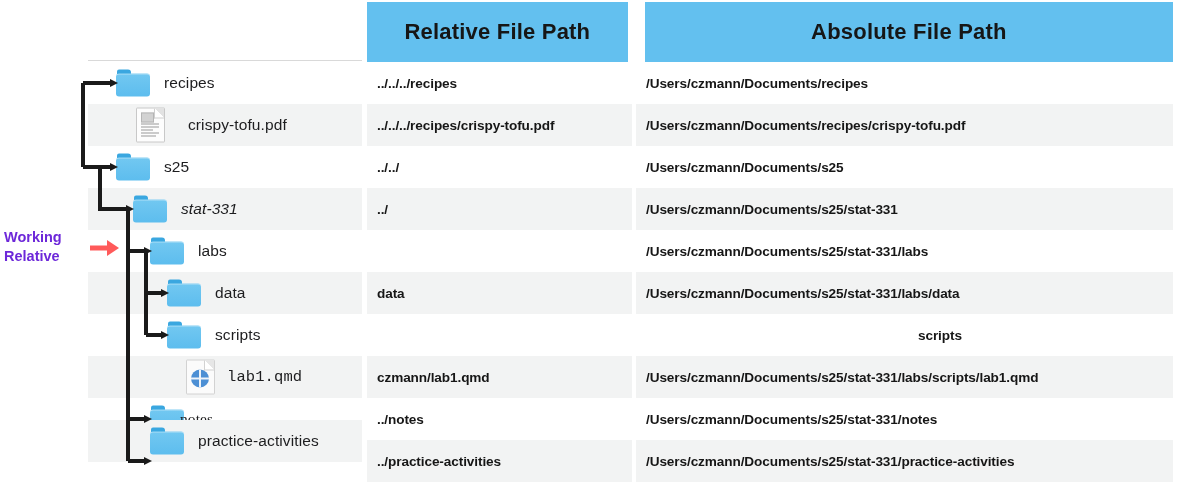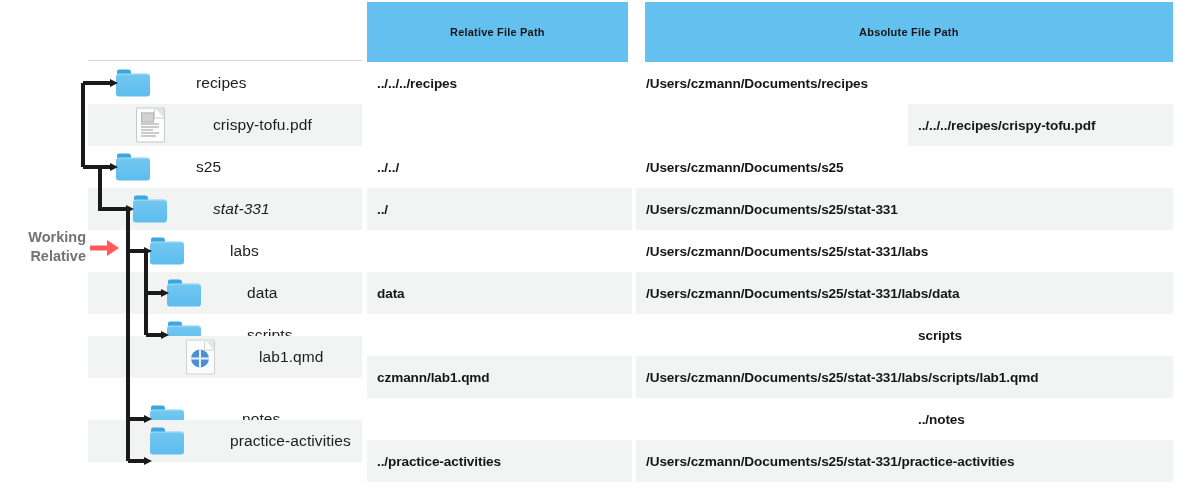--- a/index.html
+++ b/index.html
@@ -48,21 +48,20 @@
 
   .tree-label {
     position: absolute;
     top: 50%;
     transform: translateY(-50%);
     font-size: 15.5px;
     font-weight: 400;
     color: #1d1d1f;
     white-space: nowrap;
     letter-spacing: .1px;
-    margin-left: 32px;
   }
 
   
   .folder-icon {
     position: absolute;
     top: 50%;
     transform: translateY(-50%);
     width: 34px;
     height: 27px;
   }
@@ -164,25 +163,25 @@
     height: 488px;
     pointer-events: none;
   }
 
   
   #wd-label {
     position: absolute;
     left: 4px;
     top: 228px;
     width: 82px;
-    text-align: right;
+    text-align: left;
     font-size: 14.5px;
     font-weight: 700;
     line-height: 19px;
-    color: #737373;
+    color: #6d28d9;
   }
   #wd-arrow {
     position: absolute;
     left: 90px;
     top: 239px;
     width: 30px;
     height: 18px;
   }
 
   
@@ -194,21 +193,21 @@
   }
   .thead {
     display: flex;
     height: 60px;
   }
   .th {
     background: #63c0ef;
     display: flex;
     align-items: center;
     justify-content: center;
-    font-size: 11px;
+    font-size: 22px;
     font-weight: 700;
     color: #161616;
     letter-spacing: .2px;
   }
   .th.rel { width: 265px; }
   .th.abs { width: 537px; margin-left: 17px; }
 
   .trow { display: flex; height: 42px; justify-content: flex-end; }
   .trow.striped .td { background: #f2f3f3; }
   .td {
@@ -243,21 +242,21 @@
     <div class="tree-row striped" style="top:104px;">
       <span class="doc-icon" style="left:48px;">
         <span class="fold"></span>
         <span class="blk" style="left:4px;  top:4px;  width:11px; height:8px;"></span>
         <span class="ln" style="left:4px;  top:15px; width:18px;"></span>
         <span class="ln" style="left:4px;  top:18px; width:18px;"></span>
         <span class="ln" style="left:4px;  top:21px; width:12px;"></span>
         <span class="ln" style="left:4px;  top:24px; width:18px;"></span>
         <span class="ln" style="left:4px;  top:27px; width:15px;"></span>
       </span>
-      <span class="tree-label" style="left:93px;">crispy-tofu.pdf</span>
+      <span class="tree-label" style="left:100px;">crispy-tofu.pdf</span>
     </div>
 
     <div class="tree-row" style="top:146px;">
       <span class="folder-icon" style="left:28px;">
           <span class="tab"></span>
           <span class="body"></span>
         </span>
       <span class="tree-label" style="left:76px;">s25</span>
     </div>
 
@@ -286,34 +285,34 @@
     </div>
 
     <div class="tree-row" style="top:314px;">
       <span class="folder-icon" style="left:79px;">
           <span class="tab"></span>
           <span class="body"></span>
         </span>
       <span class="tree-label" style="left:127px;">scripts</span>
     </div>
 
-    <div class="tree-row striped" style="top:336px;">
+    <div class="tree-row striped" style="top:356px;font-family:Liberation Mono, monospace;">
       <span class="qmd-icon" style="left:98px;">
         <span class="fold"></span>
           <span class="globe"></span>
       </span>
       <span class="tree-label" style="left:139px;">lab1.qmd</span>
     </div>
 
     <div class="tree-row" style="top:398px;">
       <span class="folder-icon" style="left:62px;">
           <span class="tab"></span>
           <span class="body"></span>
         </span>
-      <span class="tree-label" style="left:122px;">notes</span>
+      <span class="tree-label" style="left:92px;font-family:Liberation Serif, serif;">notes</span>
     </div>
 
     <div class="tree-row striped" style="top:420px;">
       <span class="folder-icon" style="left:62px;">
           <span class="tab"></span>
           <span class="body"></span>
         </span>
       <span class="tree-label" style="left:110px;">practice-activities</span>
     </div>
 
@@ -360,20 +359,21 @@
       <div class="th rel">Relative File Path</div>
       <div class="th abs">Absolute File Path</div>
     </div>
 
     <div class="trow">
       <div class="td rel">../../../recipes</div>
       <div class="td abs">/Users/czmann/Documents/recipes</div>
     </div>
     <div class="trow striped">
       <div class="td rel">../../../recipes/crispy-tofu.pdf</div>
+      <div class="td abs">/Users/czmann/Documents/recipes/crispy-tofu.pdf</div>
     </div>
     <div class="trow">
       <div class="td rel">../../</div>
       <div class="td abs">/Users/czmann/Documents/s25</div>
     </div>
     <div class="trow striped">
       <div class="td rel">../</div>
       <div class="td abs">/Users/czmann/Documents/s25/stat-331</div>
     </div>
     <div class="trow">
@@ -386,20 +386,21 @@
     </div>
     <div class="trow">
       <div class="td rel">scripts</div>
     </div>
     <div class="trow striped">
       <div class="td rel">czmann/lab1.qmd</div>
       <div class="td abs">/Users/czmann/Documents/s25/stat-331/labs/scripts/lab1.qmd</div>
     </div>
     <div class="trow">
       <div class="td rel">../notes</div>
+      <div class="td abs">/Users/czmann/Documents/s25/stat-331/notes</div>
     </div>
     <div class="trow striped">
       <div class="td rel">../practice-activities</div>
       <div class="td abs">/Users/czmann/Documents/s25/stat-331/practice-activities</div>
     </div>
 
   </div>
 </div>
 
 </body></html>

